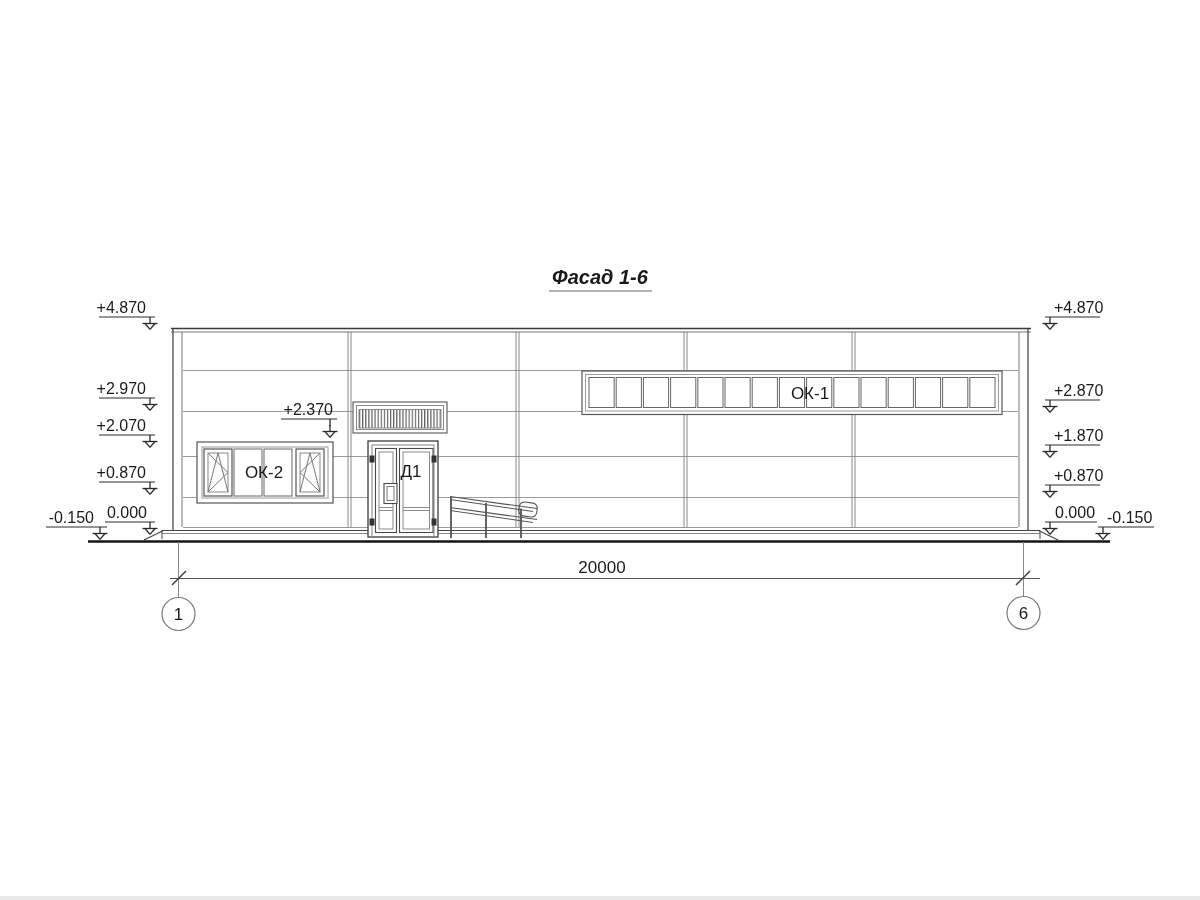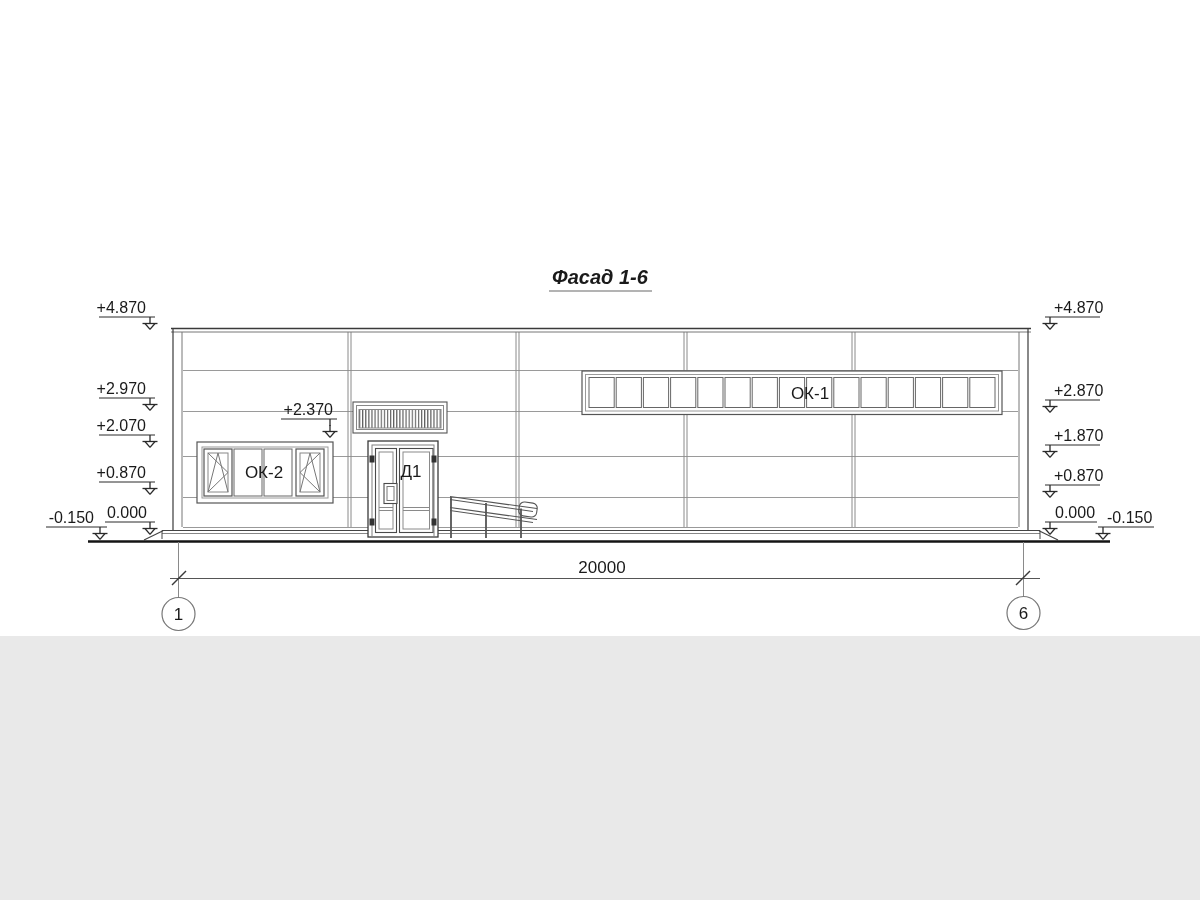--- a/index.html
+++ b/index.html
@@ -1,17 +1,17 @@
 <!DOCTYPE html>
 <html><head>
 <meta charset="utf-8">
 <style>
   html,body{margin:0;padding:0;background:#e9e9e9;}
   .page{
-    width:1200px;height:636px;background:#ffffff;position:relative;
+    width:1200px;height:896px;background:#ffffff;position:relative;
     margin:0 auto;font-family:"Liberation Sans", sans-serif;overflow:hidden;
   }
   svg{display:block;}
   text{fill:#1a1a1a;font-family:"Liberation Sans", sans-serif;}
   .mark-text{font-size:16px;}
   .label-text{font-size:17px;}
   .dim-text{font-size:17px;}
   .axis-text{font-size:17px;}
   .title-text{font-size:20px;font-style:italic;font-weight:bold;}
 </style>

